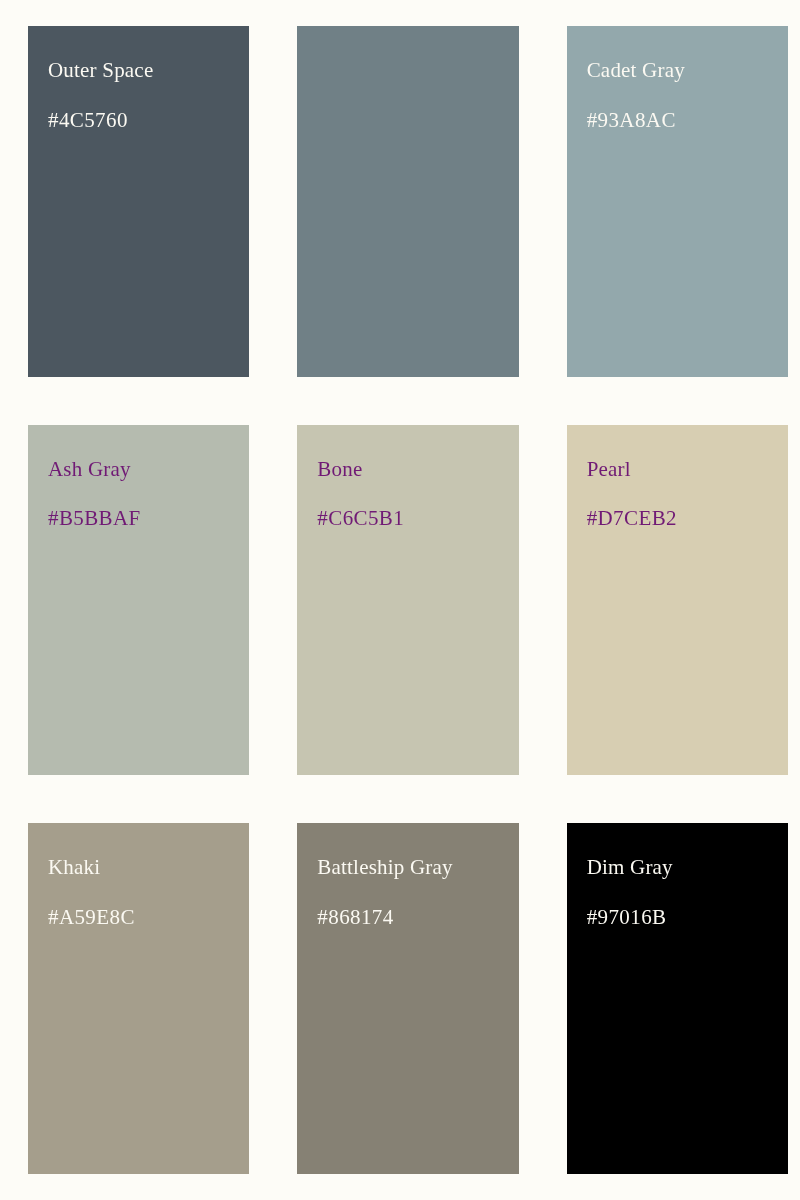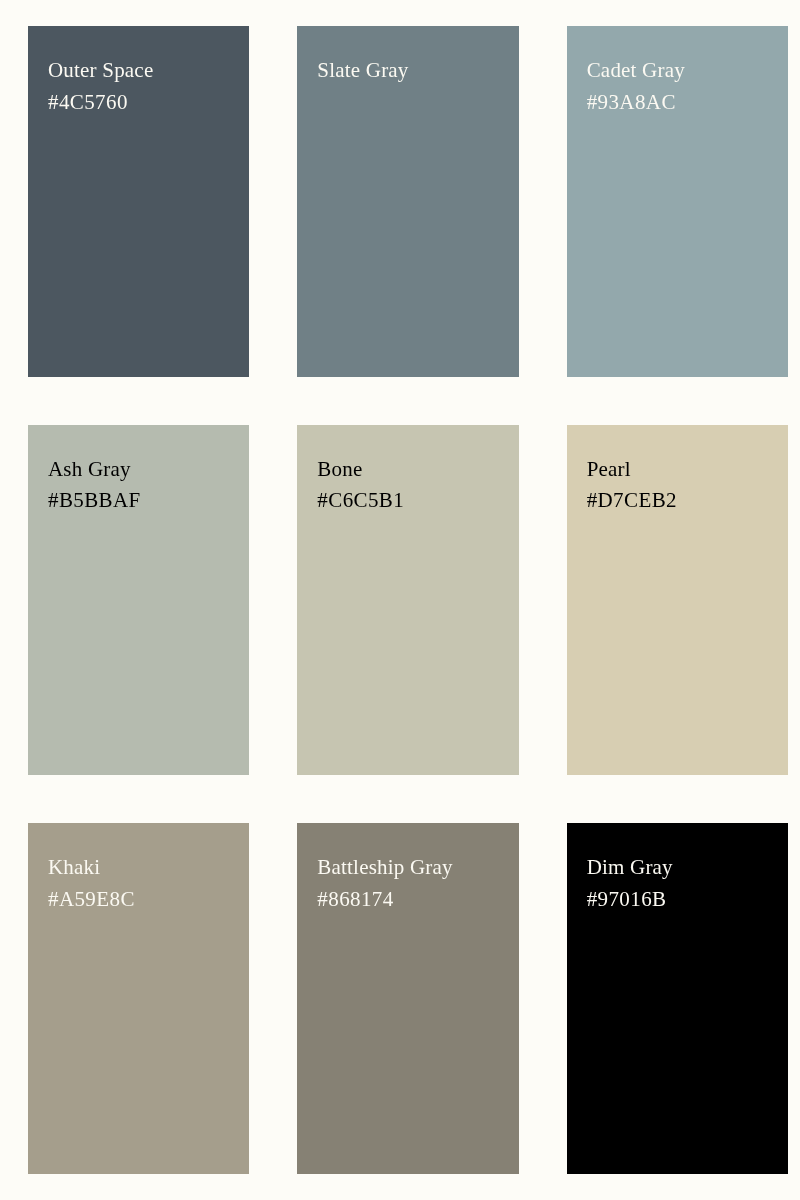--- a/index.html
+++ b/index.html
@@ -35,45 +35,44 @@
     font-size: 21px;
     line-height: 1.18;
     letter-spacing: 0.2px;
     white-space: nowrap;
     font-weight: 400;
   }
   .swatch-hex {
     font-size: 21px;
     line-height: 1.18;
     letter-spacing: 0.4px;
-    margin-top: 7px;
+    margin-top: 25px;
     white-space: nowrap;
     font-weight: 400;
   }
   .light-text .swatch-name,
   .light-text .swatch-hex {
     color: #FBF9F2;
   }
   .dark-text .swatch-name,
   .dark-text .swatch-hex {
-    color: #000000;
+    color: #701a75;
   }
 </style>
 </head>
 <body style="background: rgb(253, 252, 247);">
 
 <div class="palette-grid">
 
   <div class="swatch light-text" style="background-color: rgb(76, 87, 96);">
     <div class="swatch-name">Outer Space</div>
     <div class="swatch-hex">#4C5760</div>
   </div>
 
   <div class="swatch light-text" style="background-color: rgb(112, 128, 134);">
-    <div class="swatch-name">Slate Gray</div>
   </div>
 
   <div class="swatch light-text" style="background-color: rgb(147, 168, 172);">
     <div class="swatch-name">Cadet Gray</div>
     <div class="swatch-hex">#93A8AC</div>
   </div>
 
   <div class="swatch dark-text" style="background-color: rgb(181, 187, 175);">
     <div class="swatch-name">Ash Gray</div>
     <div class="swatch-hex">#B5BBAF</div>

